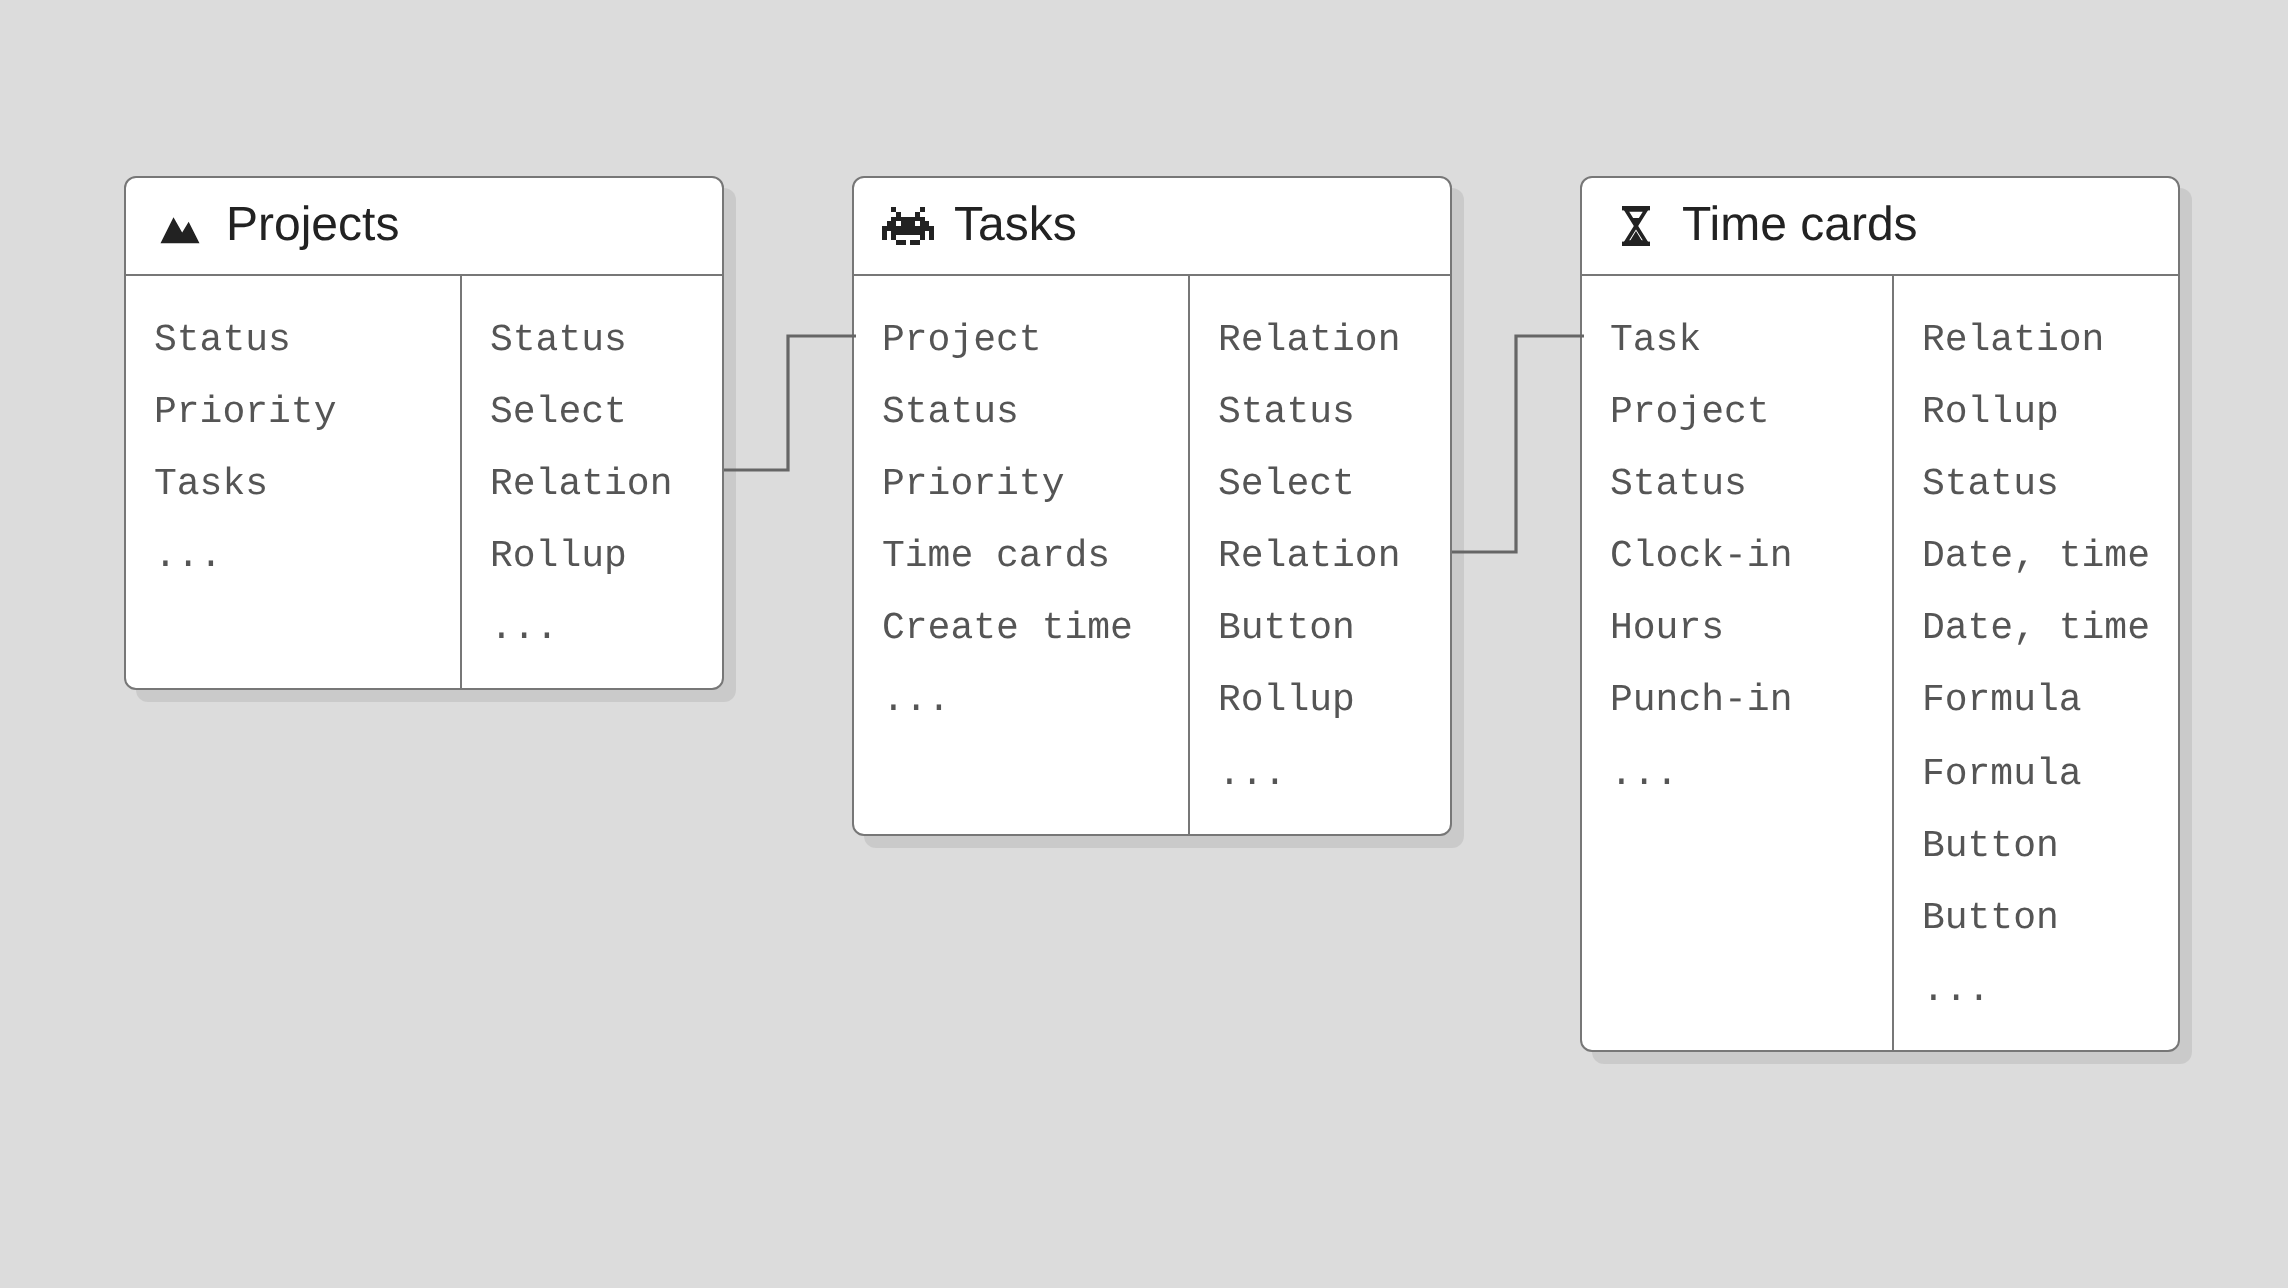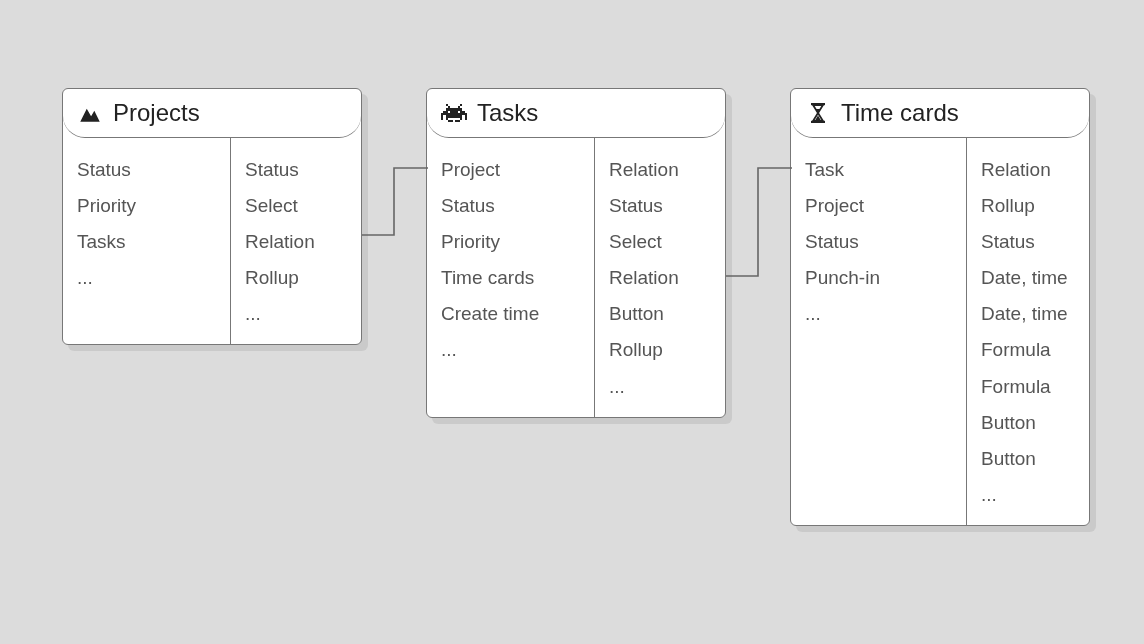--- a/index.html
+++ b/index.html
@@ -26,31 +26,31 @@
   }
   .entity-header {
     display: flex;
     align-items: center;
     gap: 10px;
     padding: 10px 14px 10px 14px;
     border-bottom: 1.5px solid #777;
     font-size: 24px;
     font-weight: 500;
     color: #222;
-    border-radius: 22px;
   }
   .entity-header .icon {
     width: 26px;
     height: 26px;
     display: inline-flex;
     align-items: center;
     justify-content: center;
   }
   .entity-body {
     display: flex;
+    font-family: Liberation Mono, monospace;
   }
   .col {
     padding: 14px 14px 12px 14px;
   }
   .col-left {
     border-right: 1.5px solid #777;
   }
   .row {
     font-size: 19px;
     color: #555;
@@ -158,20 +158,22 @@
           <path d="M9 19.5 L15 19.5 L12 14.5 Z" fill="#222"></path>
         </svg>
       </span>
       <span>Time cards</span>
     </div>
     <div class="entity-body">
       <div class="col col-left" style="width:176px;">
         <div class="row">Task</div>
         <div class="row">Project</div>
         <div class="row">Status</div>
+        <div class="row">Clock-in</div>
+        <div class="row">Hours</div>
         <div class="row">Punch-in</div>
         <div class="row">...</div>
       </div>
       <div class="col" style="flex:1;">
         <div class="row">Relation</div>
         <div class="row">Rollup</div>
         <div class="row">Status</div>
         <div class="row">Date, time</div>
         <div class="row">Date, time</div>
         <div class="row">Formula</div>

